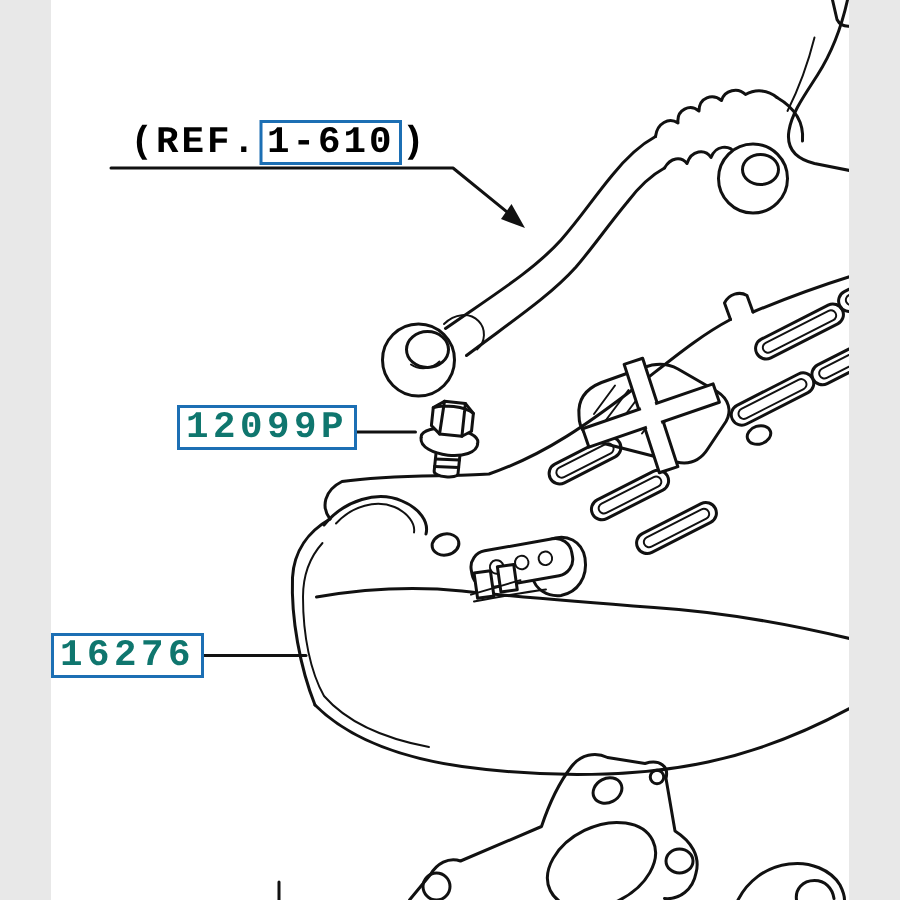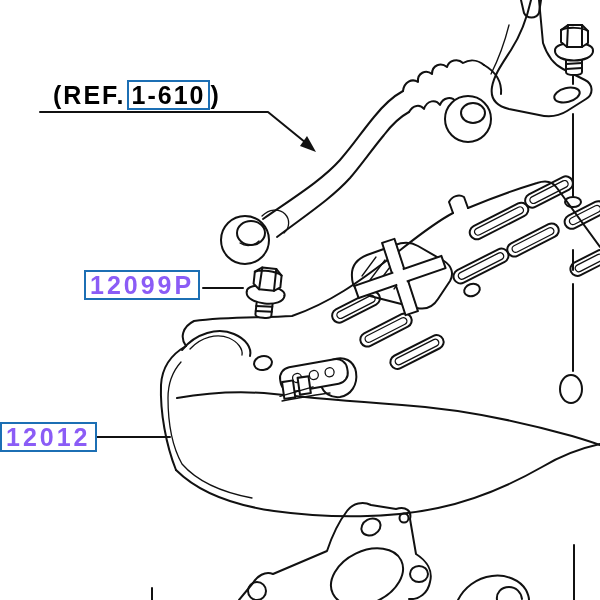--- a/index.html
+++ b/index.html
@@ -1,26 +1,26 @@
 <!DOCTYPE html>
 <html style="--accent: #1c6fb4; --line: #111111; --bg: #ffffff;"><head>
 <meta charset="utf-8">
 <style>
   :root { --accent:#1c6fb4; --line:#111111; --bg:#ffffff; }
   html,body{margin:0;padding:0;background:#e8e8e8;}
   .stage{
-    position:relative;width:600px;height:600px;background:var(--bg);
-    overflow:hidden;font-family:Liberation Sans, sans-serif;margin:0 auto;
+    position:relative;width:532px;height:600px;background:var(--bg);
+    overflow:hidden;font-family:Liberation Mono, monospace;margin:0 auto;
   }
   svg.art{position:absolute;left:0;top:0;}
   .stroke{fill:none;stroke:var(--line);stroke-width:2;stroke-linecap:round;stroke-linejoin:round;}
   .thin{stroke-width:1.3;}
   .wfill{fill:#fff;}
   .callout{
-    position:absolute;border:2px solid var(--accent);background:#fff;color:#8b5cf6;
+    position:absolute;border:2px solid var(--accent);background:#fff;color:#0f766e;
     font-weight:bold;font-size:25px;line-height:26px;letter-spacing:3px;
     padding:0 4px;white-space:nowrap;cursor:pointer;
   }
   .ref-callout{
     position:absolute;display:flex;align-items:center;color:#000;
     font-weight:bold;font-size:25px;line-height:26px;letter-spacing:2px;white-space:nowrap;
   }
   .ref-callout .code{
     border:2px solid var(--accent);padding:0 3px;margin-left:1px;cursor:pointer;background:#fff;
   }
@@ -186,15 +186,15 @@
     <path class="stroke" d="M152,588 L152,600"></path>
   </svg>
 
   <div class="ref-callout" style="left:53px;top:80px;">
     <span>(REF.</span>
     <span class="code">1-610</span>
     <span>)</span>
   </div>
 
   <div class="callout" style="left:84px;top:270px;">12099P</div>
-  <div class="callout" style="left:0px;top:422px;">12012</div>
+  <div class="callout" style="left:0px;top:422px;">16276</div>
 
 </div>
 
 </body></html>

